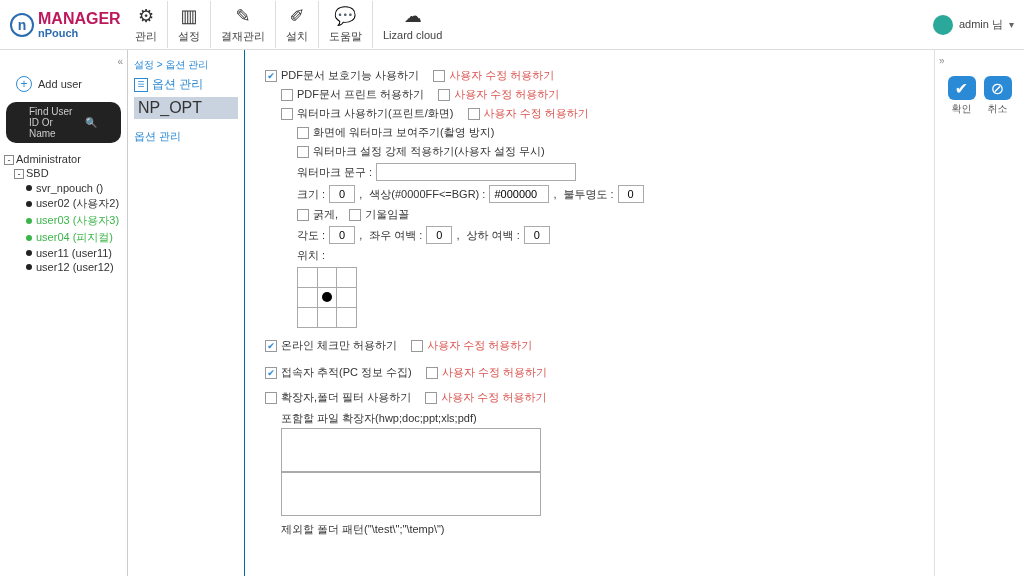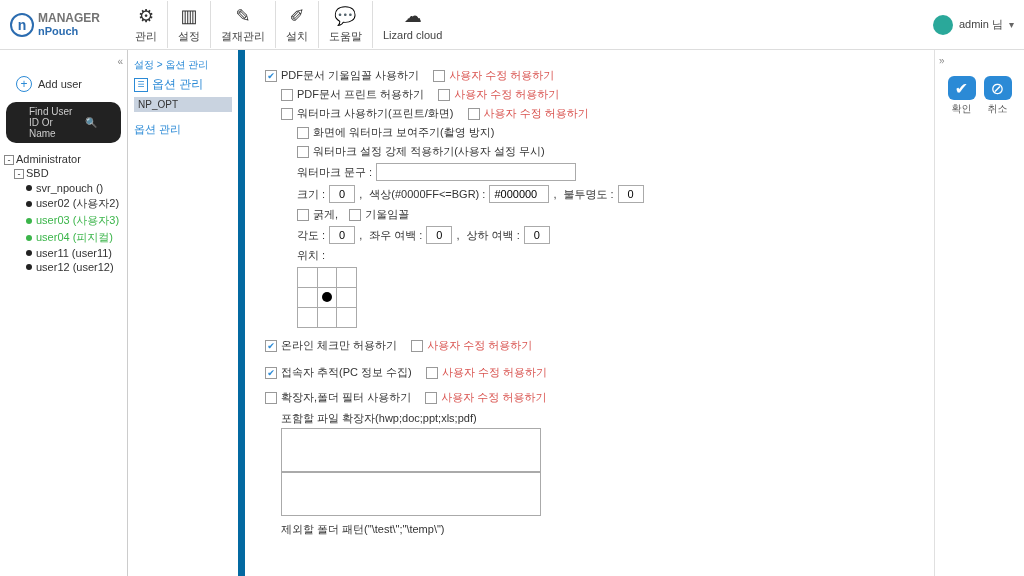--- a/index.html
+++ b/index.html
@@ -2,21 +2,21 @@
 <html><head>
 <meta charset="utf-8">
 <style>
 * { box-sizing: border-box; margin: 0; padding: 0; }
 body { font-family: "Malgun Gothic", Arial, sans-serif; font-size: 11px; color: #333; background: #fff; width: 1024px; height: 576px; overflow: hidden; position: relative; }
 
 .topbar { height: 50px; border-bottom: 1px solid #ddd; display: flex; align-items: center; padding: 0 10px; }
 .logo { width: 115px; display: flex; align-items: center; gap: 4px; }
 .logo-icon { width: 24px; height: 24px; border: 2px solid #2b6cb0; border-radius: 50%; display: inline-flex; align-items: center; justify-content: center; font-weight: bold; color: #2b6cb0; font-size: 14px; }
 .logo-text { line-height: 1.1; font-size: 11px; }
-.logo-text .m { color: #737373; font-weight: bold; font-size: 12px; }
+.logo-text .m { color: #be185d; font-weight: bold; font-size: 16px; }
 .logo-text .np { color: #2b6cb0; font-weight: bold; }
 .topnav { display: flex; }
 .topnav-item { display: flex; flex-direction: column; align-items: center; padding: 4px 10px; border-right: 1px solid #ddd; cursor: pointer; }
 .topnav-item:last-child { border-right: none; }
 .topnav-icon { font-size: 18px; color: #333; height: 22px; }
 .topnav-label { font-size: 11px; color: #444; margin-top: 2px; }
 .topright { margin-left: auto; display: flex; align-items: center; gap: 6px; }
 .avatar { width: 20px; height: 20px; background: #2aa89a; border-radius: 50%; display: inline-block; }
 .whoami { font-size: 11px; color: #444; }
 .caret { font-size: 10px; color: #666; }
@@ -33,25 +33,25 @@
 .tree-root { color: #333; }
 .tree-toggle { display: inline-block; width: 10px; height: 10px; border: 1px solid #888; line-height: 8px; text-align: center; font-size: 9px; margin-right: 2px; }
 .tree-sbd { margin-left: 10px; margin-top: 2px; }
 .tree-users { margin-left: 22px; margin-top: 2px; }
 .tree-users li { list-style: none; padding: 1px 0; display: flex; align-items: center; gap: 4px; }
 .ubullet { width: 6px; height: 6px; border-radius: 50%; display: inline-block; }
 .b-black { background: #222; }
 .b-green { background: #3bb54a; }
 .u-green { color: #3bb54a; }
 
-.midcol { width: 117px; border-right: 7px solid #0369a1; padding: 8px 6px; font-size: 11px; }
+.midcol { width: 117px; border-right: 1px solid #0369a1; padding: 8px 6px; font-size: 11px; }
 .crumb { color: #2b8ad6; font-size: 10px; }
 .opt-title { color: #2b8ad6; display: flex; align-items: center; gap: 4px; margin: 4px 0; font-size: 12px; }
 .opt-title .bic { width: 14px; height: 14px; border: 1.5px solid #2b8ad6; display: inline-flex; align-items: center; justify-content: center; font-size: 8px; }
-.np-opt { background: #c9d3e0; padding: 2px 4px; font-size: 10px; color: #333; margin-bottom: 10px; }
+.np-opt { background: #c9d3e0; padding: 2px 4px; font-size: 16px; color: #333; margin-bottom: 10px; }
 .opt-link { color: #2b8ad6; cursor: pointer; }
 
 .content { flex: 1; padding: 18px 20px 10px 20px; overflow-y: auto; position: relative; background: #fff; font-size: 11px; }
 .row { margin-bottom: 4px; display: flex; flex-wrap: wrap; align-items: center; gap: 4px; }
 .cb { width: 12px; height: 12px; border: 1px solid #999; display: inline-flex; align-items: center; justify-content: center; font-size: 9px; background: #fff; }
 .cb.checked { color: #2b8ad6; }
 .cb.checked::after { content: "✔"; }
 .redlink { color: #d9534f; }
 .ml16 { margin-left: 16px; }
 .ml32 { margin-left: 32px; }
@@ -168,21 +168,21 @@
     <div class="crumb">설정 &gt; 옵션 관리</div>
     <div class="opt-title">
         <span class="bic">☰</span>
         <span>옵션 관리</span>
       </div>
     <div class="np-opt">NP_OPT</div>
     <div class="opt-link">옵션 관리</div>
   </div>
 
   <div class="content">
-    <div class="row"><span class="cb checked"></span><span>PDF문서 기울임꼴 사용하기</span>&nbsp;&nbsp;<span class="cb"></span><span class="redlink">사용자 수정 허용하기</span></div>
+    <div class="row"><span class="cb checked"></span><span>PDF문서 보호기능 사용하기</span>&nbsp;&nbsp;<span class="cb"></span><span class="redlink">사용자 수정 허용하기</span></div>
     <div class="row ml16"><span class="cb"></span><span>PDF문서 프린트 허용하기</span>&nbsp;&nbsp;<span class="cb"></span><span class="redlink">사용자 수정 허용하기</span></div>
     <div class="row ml16"><span class="cb"></span><span>워터마크 사용하기(프린트/화면)</span>&nbsp;&nbsp;<span class="cb"></span><span class="redlink">사용자 수정 허용하기</span></div>
     <div class="row ml32">
         <span class="cb"></span>
         <span>화면에 워터마크 보여주기(촬영 방지)</span>
       </div>
     <div class="row ml32">
         <span class="cb"></span>
         <span>워터마크 설정 강제 적용하기(사용자 설정 무시)</span>
       </div>

